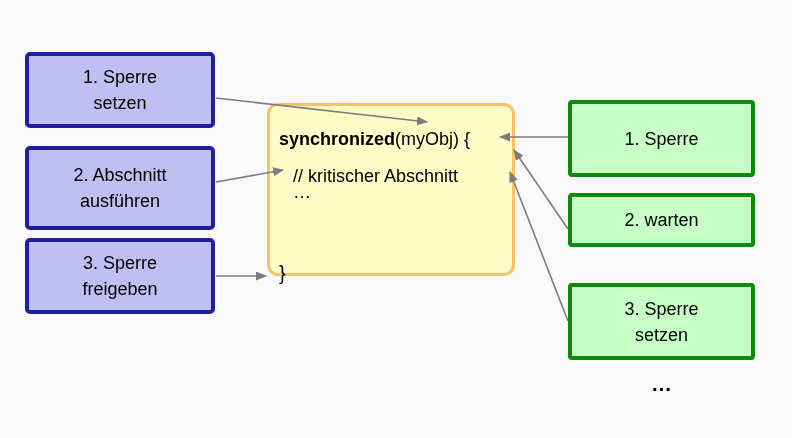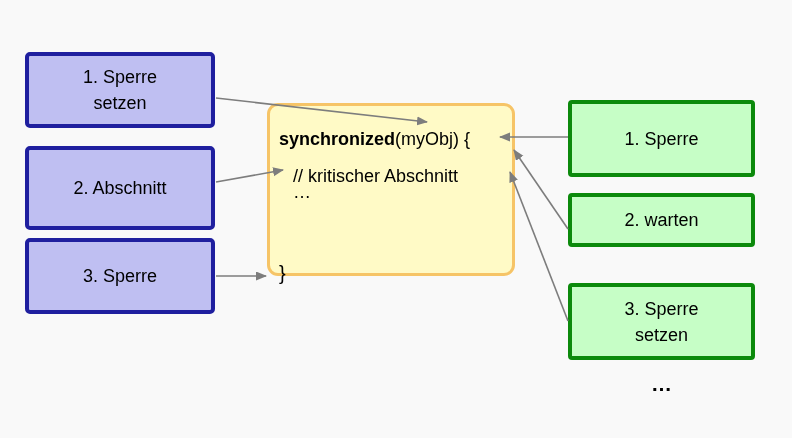--- a/index.html
+++ b/index.html
@@ -109,23 +109,25 @@
       <line x1="568" y1="229" x2="514" y2="150" marker-end="url(#ah)"></line>
       <line x1="568" y1="321" x2="510" y2="172" marker-end="url(#ah)"></line>
     </svg>
 
   <div class="box blue" style="top:52px;height:76px;">
     <div>1. Sperre</div>
     <div>setzen</div>
   </div>
   <div class="box blue" style="top:146px;height:84px;">
     <div>2. Abschnitt</div>
+    <div>ausführen</div>
   </div>
   <div class="box blue" style="top:238px;height:76px;">
     <div>3. Sperre</div>
+    <div>freigeben</div>
   </div>
 
   <div class="code-box">
     <div class="code-line code-l1">
       <span class="kw">synchronized</span><span>(myObj) {</span>
     </div>
     <div class="code-line code-l2">// kritischer Abschnitt</div>
     <div class="code-line code-l3">…</div>
     <div class="code-line code-l4">}</div>
   </div>

